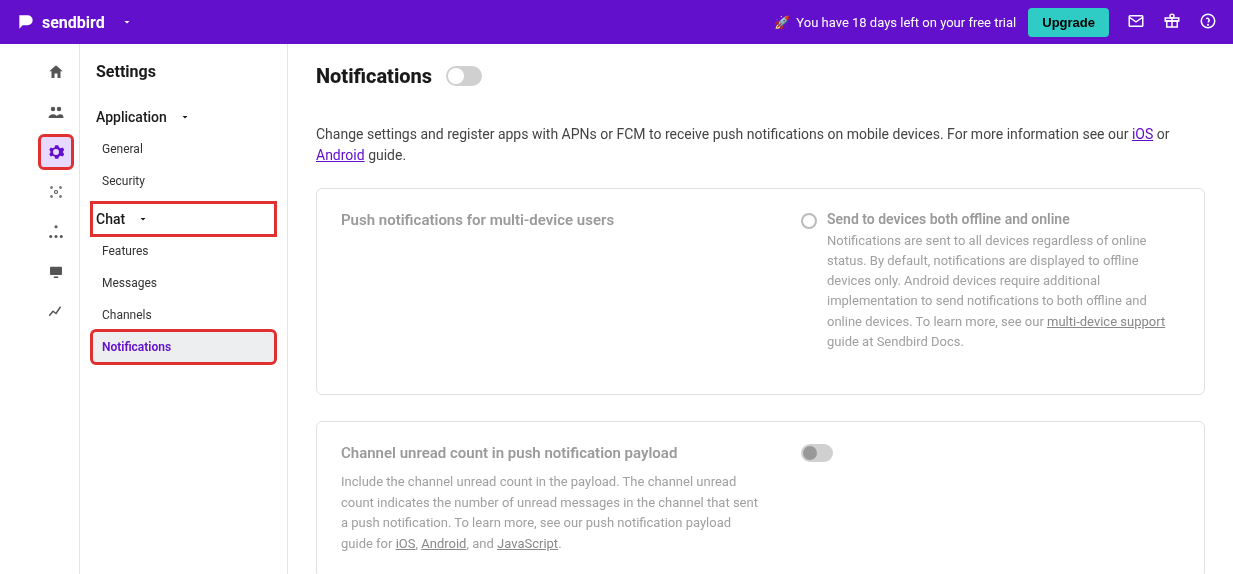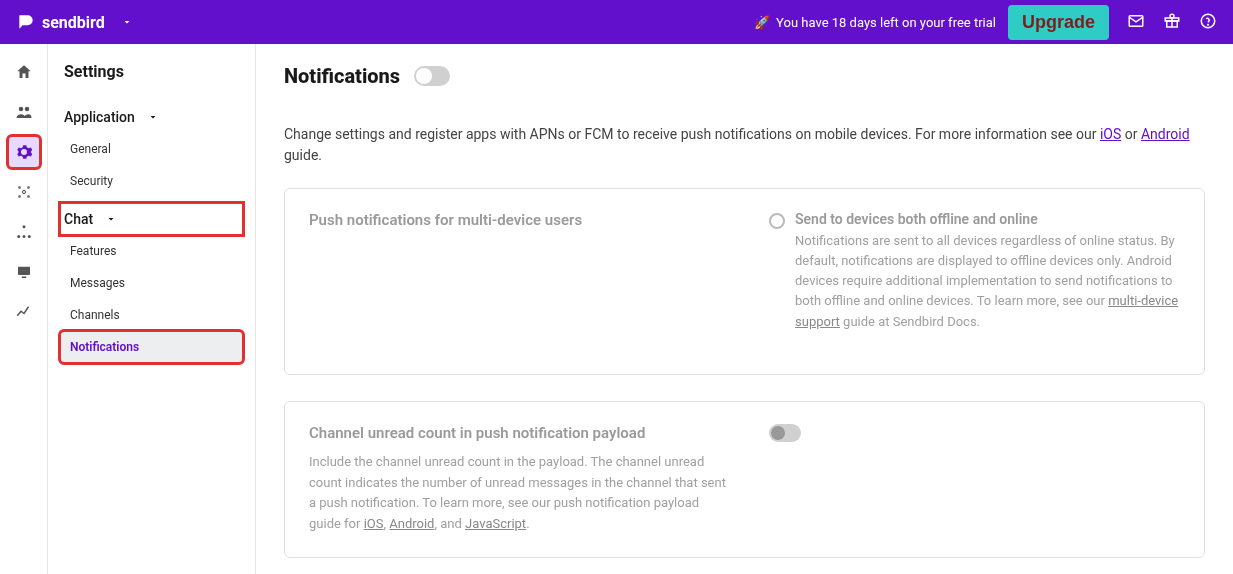--- a/index.html
+++ b/index.html
@@ -4,25 +4,25 @@
 <style>
 * { box-sizing: border-box; margin: 0; padding: 0; }
 body { font-family: -apple-system, BlinkMacSystemFont, "Segoe UI", Roboto, Arial, sans-serif; font-size: 14px; color: #1a1a1a; background: #fff; width: 1233px; height: 574px; overflow: hidden; }
 
 .topbar { height: 44px; background: #6210cc; color: #fff; display: flex; align-items: center; padding: 12px 16px; }
 .logo { display: flex; align-items: center; gap: 6px; font-weight: 700; font-size: 16px; margin-right: 10px; }
 .logo svg { fill: #fff; }
 .app-switch { display: flex; align-items: center; gap: 4px; cursor: pointer; padding: 4px 6px; }
 .topbar-spacer { flex: 1; }
 .trial { display: flex; align-items: center; gap: 6px; font-size: 13px; margin-right: 12px; }
-.upgrade-btn { background: #2eccc5; color: #7f1d1d; font-weight: 600; border: none; padding: 7px 14px; border-radius: 4px; cursor: pointer; font-size: 18px; text-align: center; }
+.upgrade-btn { background: #2eccc5; color: #000000; font-weight: 600; border: none; padding: 7px 14px; border-radius: 4px; cursor: pointer; font-size: 13px; text-align: center; }
 .topbar-icons { display: flex; align-items: center; gap: 18px; margin-left: 18px; }
 .topbar-icon { cursor: pointer; }
 
-.layout { display: flex; height: 530px; }
+.layout { display: flex; height: 530px; padding-left: 32px; }
 
 .rail { width: 48px; border-right: 1px solid #e5e5e5; display: flex; flex-direction: column; align-items: center; padding-top: 12px; gap: 8px; }
 .rail-item { width: 32px; height: 32px; display: flex; align-items: center; justify-content: center; border-radius: 4px; cursor: pointer; color: #555; }
 .rail-item.active { background: #e8daff; color: #6210cc; }
 
 .sidebar { width: 208px; border-right: 1px solid #e5e5e5; padding: 18px 12px; }
 .sidebar h2 { font-size: 16px; font-weight: 700; margin-bottom: 20px; padding-left: 4px; }
 .group-header { display: flex; align-items: center; gap: 12px; font-size: 14px; font-weight: 500; padding: 8px 4px; cursor: pointer; }
 .nav-item { font-size: 12px; padding: 9px 8px 9px 10px; cursor: pointer; border-radius: 4px; color: #333; }
 .nav-item.selected { background: #edeef0; color: #6210cc; font-weight: 600; }

